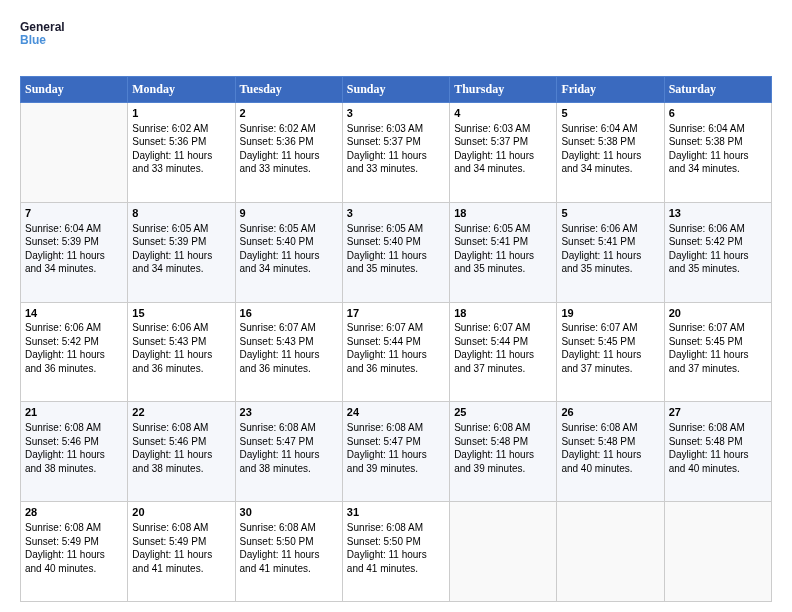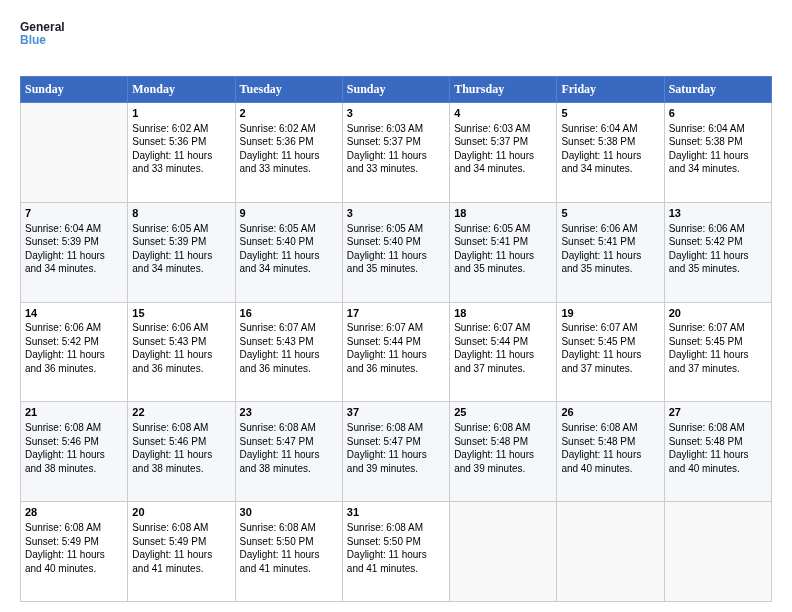--- a/index.html
+++ b/index.html
@@ -278,21 +278,21 @@
             <div>and 38 minutes.</div>
           </td>
           <td>
             <span class="day-num">23</span>
             <div>Sunrise: 6:08 AM</div>
             <div>Sunset: 5:47 PM</div>
             <div>Daylight: 11 hours</div>
             <div>and 38 minutes.</div>
           </td>
           <td>
-            <span class="day-num">37</span>
+            <span class="day-num">24</span>
             <div>Sunrise: 6:08 AM</div>
             <div>Sunset: 5:47 PM</div>
             <div>Daylight: 11 hours</div>
             <div>and 39 minutes.</div>
           </td>
           <td>
             <span class="day-num">25</span>
             <div>Sunrise: 6:08 AM</div>
             <div>Sunset: 5:48 PM</div>
             <div>Daylight: 11 hours</div>

